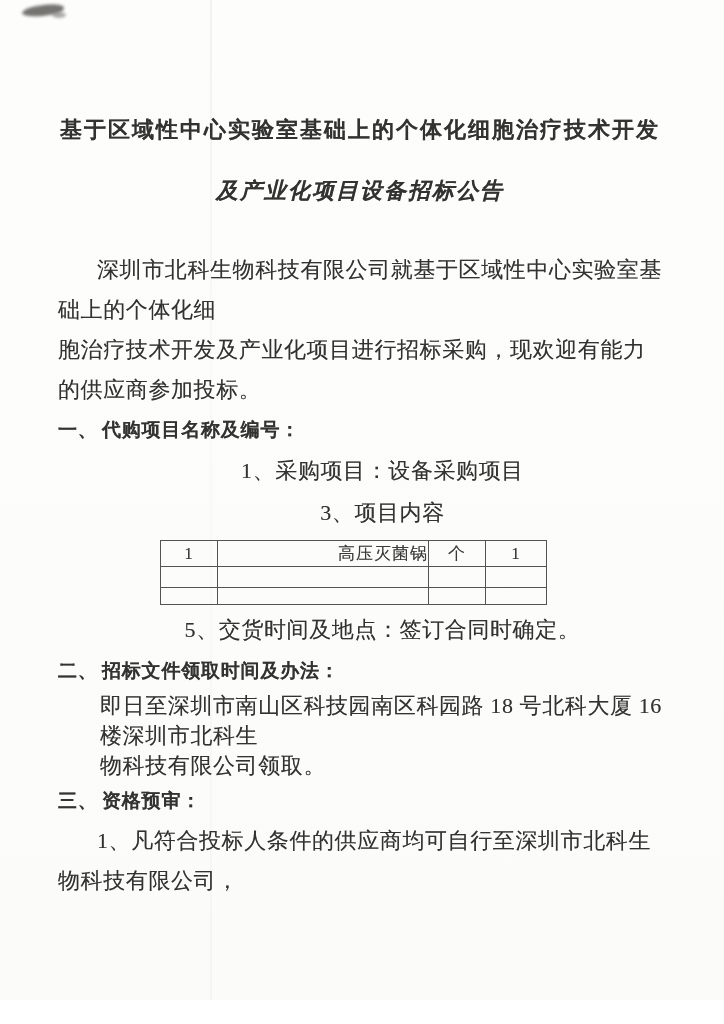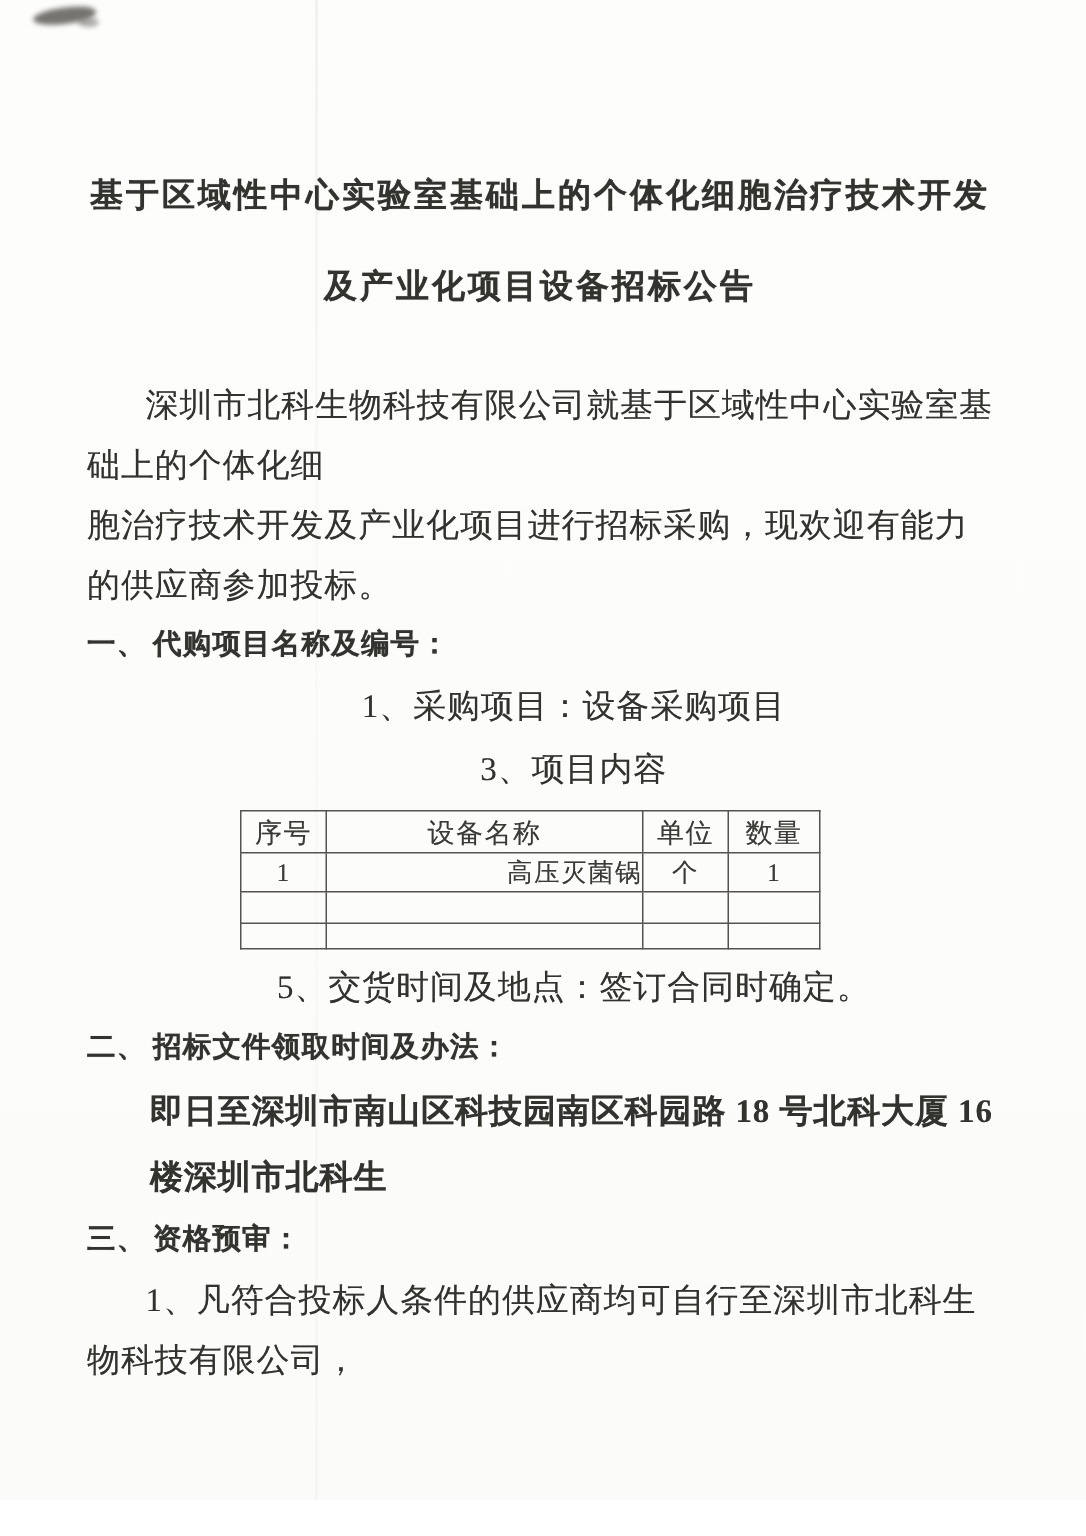--- a/index.html
+++ b/index.html
@@ -45,21 +45,21 @@
   }
 
   .title-line {
     text-align: center;
     font-weight: bold;
     font-size: 22px;
     line-height: 24px;
     letter-spacing: 2px;
     text-shadow: 0 0 0.5px rgba(40,40,35,0.55);
   }
-  .title-line.second { margin-top: 37px; }
+  .title-line.second { margin-top: 37px; font-style: italic; }
 
   .body-text {
     font-size: 22px;
     letter-spacing: 0.6px;
     text-shadow: 0 0 0.4px rgba(40,40,35,0.4);
   }
 
   .intro { margin-top: 47px; }
   .intro .line { line-height: 40px; }
   .first-indent { text-indent: 39px; }
@@ -98,21 +98,21 @@
     letter-spacing: 1px;
     text-shadow: 0 0 0.4px rgba(40,40,35,0.4);
   }
   table.spec tr.hdr td { height: 28px; font-size: 18px; }
   table.spec tr.r1 td { height: 26px; }
   table.spec tr.r2 td { height: 21px; }
   table.spec tr.r3 td { height: 17px; }
   table.spec td.name-cell { text-align: right; padding-left: 9px; }
 
   .sec2-body { padding-left: 42px; }
-  .sec2-body .line { line-height: 44px; font-weight: bold; }
+  .sec2-body .line { line-height: 30px; }
 
   .sec3-body .line { line-height: 40px; }
 </style>
 </head>
 <body>
 
 <div class="page">
 
   <div class="smudge"></div>
   <div class="smudge-2"></div>
@@ -135,26 +135,20 @@
 
   <div class="table-wrap">
     <table class="spec">
       <colgroup>
           <col class="c-idx">
           <col class="c-name">
           <col class="c-unit">
           <col class="c-qty">
         </colgroup>
       <tbody>
-        <tr class="hdr">
-          <td>序号</td>
-          <td>设备名称</td>
-          <td>单位</td>
-          <td>数量</td>
-        </tr>
         <tr class="r1">
           <td>1</td>
           <td class="name-cell">高压灭菌锅</td>
           <td>个</td>
           <td>1</td>
         </tr>
         <tr class="r2">
           <td></td>
           <td class="name-cell"></td>
           <td></td>
@@ -171,20 +165,21 @@
   </div>
 
   <div class="item body-text">5、交货时间及地点：签订合同时确定。</div>
 
   <div class="sec-heading">
     <span class="num">二、</span><span>招标文件领取时间及办法：</span>
   </div>
 
   <div class="sec2-body body-text">
     <div class="line">即日至深圳市南山区科技园南区科园路 18 号北科大厦 16 楼深圳市北科生</div>
+    <div class="line">物科技有限公司领取。</div>
   </div>
 
   <div class="sec-heading">
     <span class="num">三、</span><span>资格预审：</span>
   </div>
 
   <div class="sec3-body body-text">
     <div class="line first-indent">1、凡符合投标人条件的供应商均可自行至深圳市北科生物科技有限公司，</div>
 
   </div>

